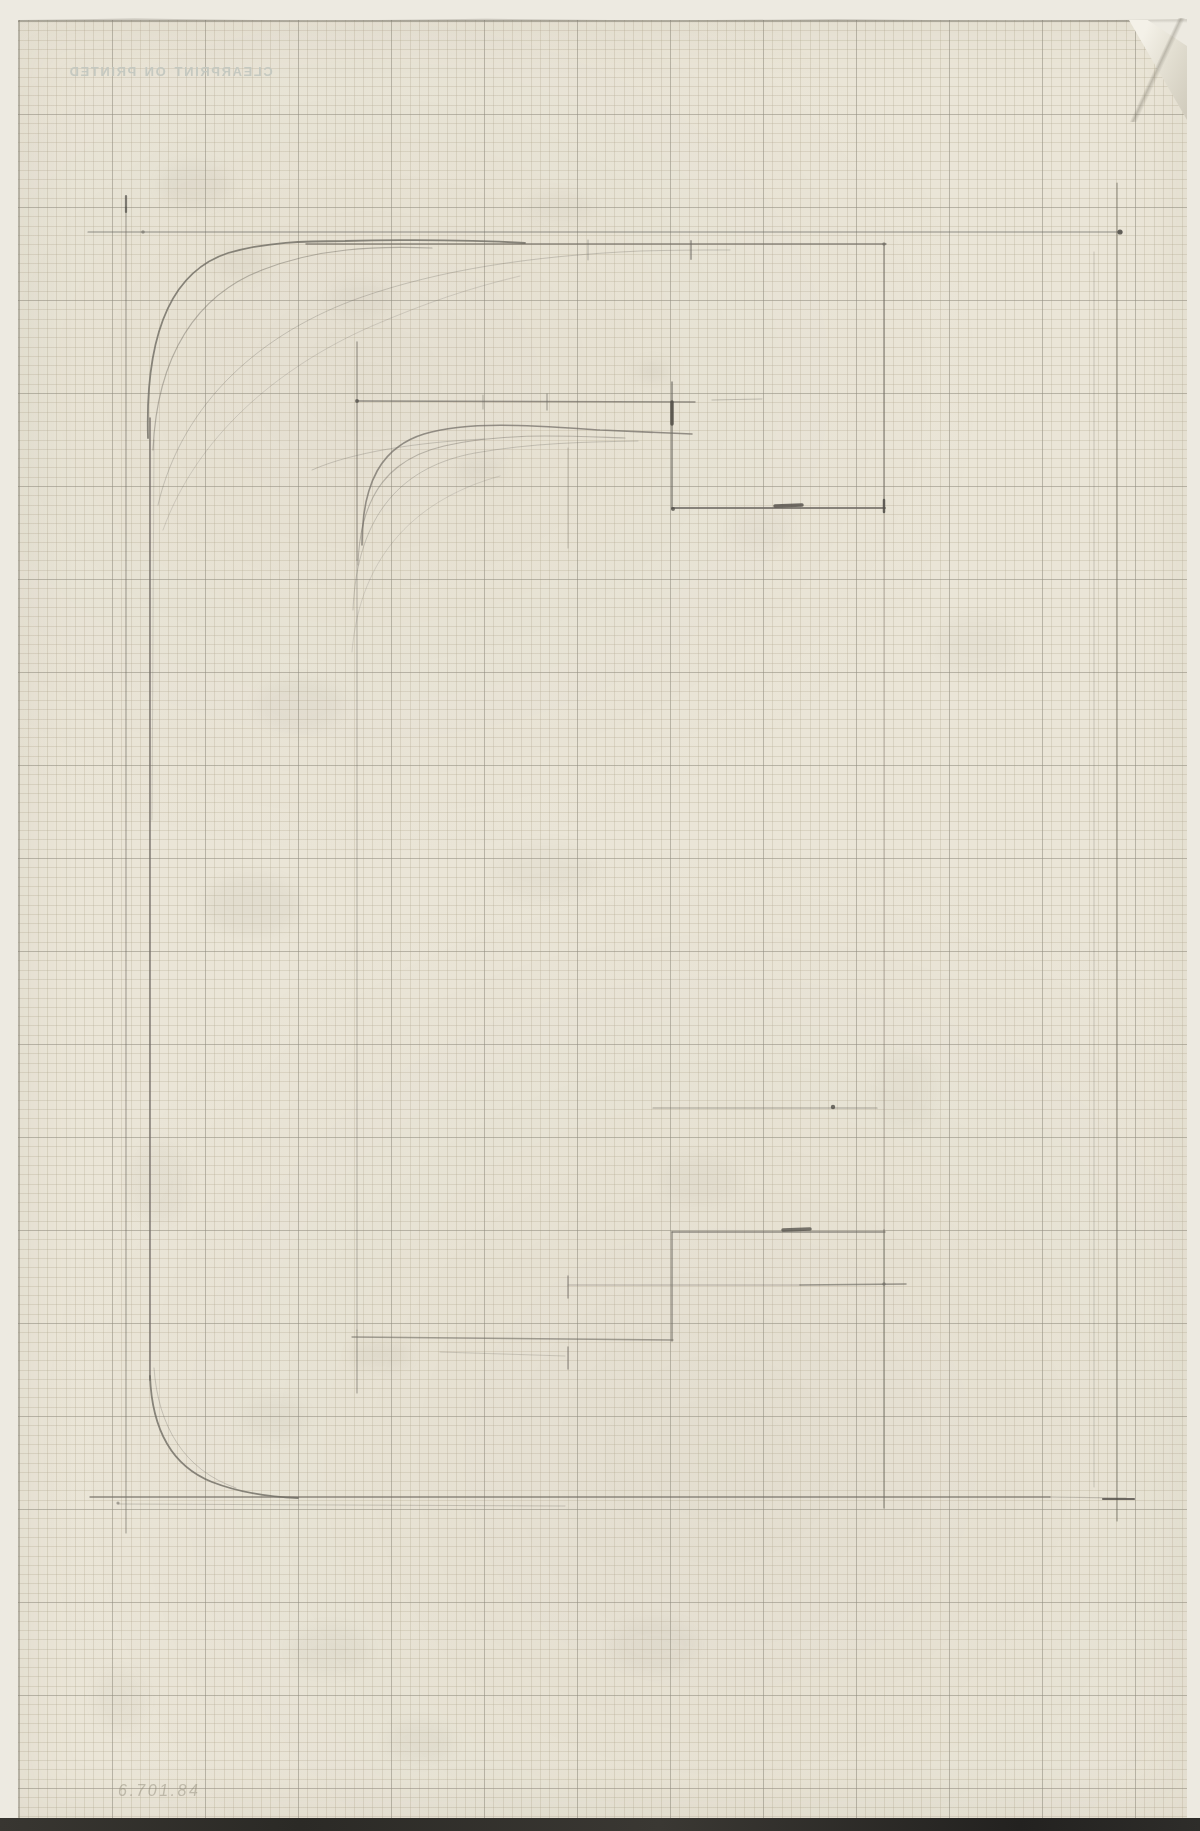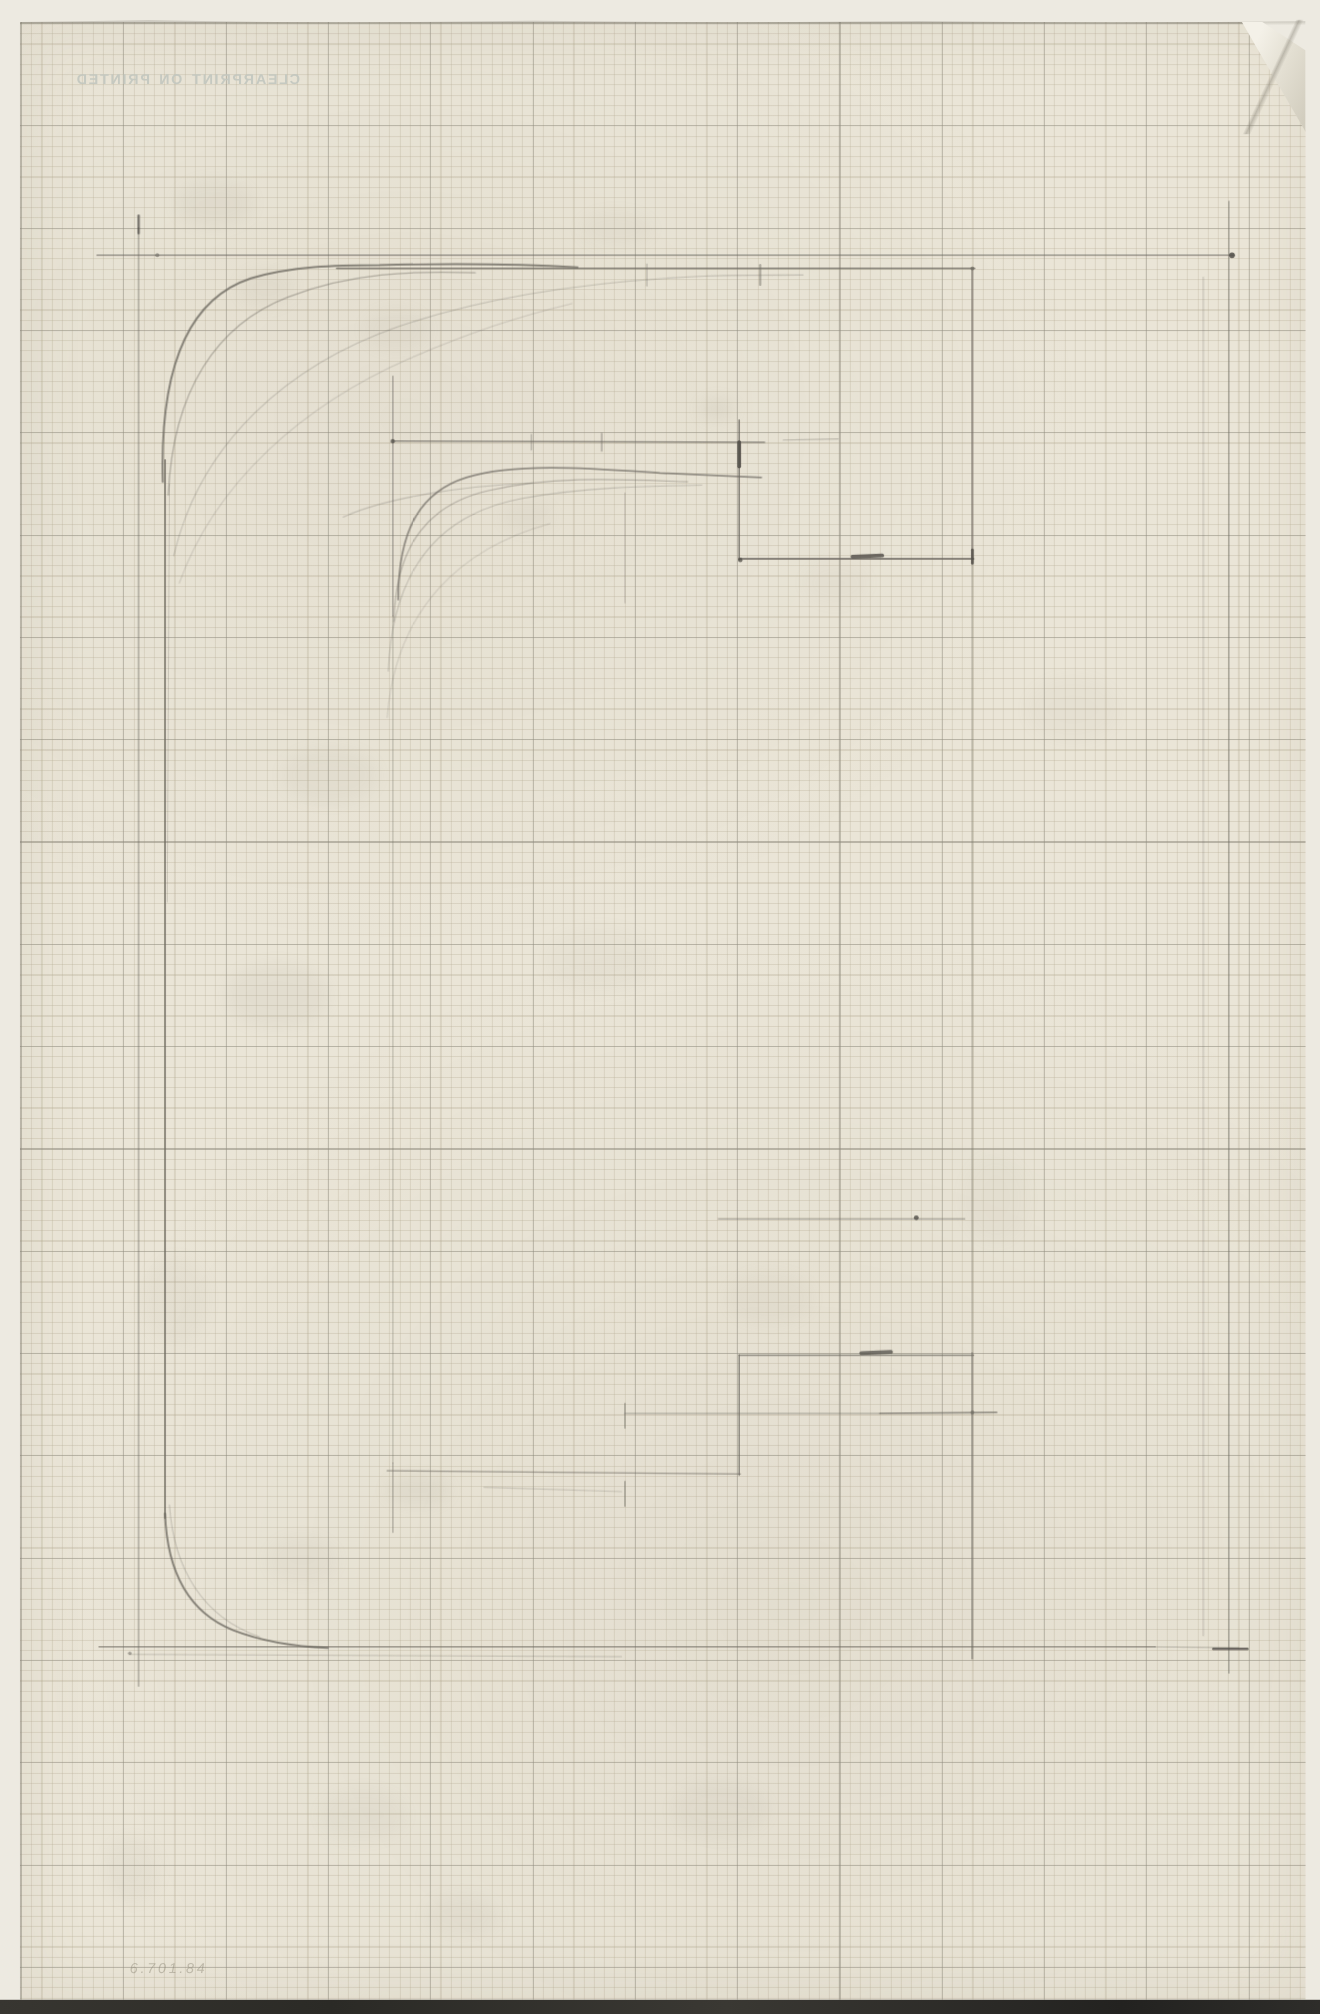--- a/index.html
+++ b/index.html
@@ -39,21 +39,21 @@
   #watermark{
     position:absolute;left:68px;top:64px;width:230px;
     font-size:13px;font-weight:bold;letter-spacing:1.6px;
     color:#c4c8c0;filter:blur(.45px);opacity:.95;
     white-space:nowrap;user-select:none;
   }
   #watermark .w{display:inline-block;transform:scaleX(-1);margin-right:7px;}
   
   #inscription{
     position:absolute;left:118px;top:1782px;
-    font-size:13px;letter-spacing:2.5px;color:#86806f;
+    font-size:16px;letter-spacing:2.5px;color:#86806f;
     filter:blur(.7px);opacity:.42;font-style:italic;
   }
   
   #pencil{position:absolute;left:0;top:0;width:1200px;height:1831px;pointer-events:none;}
   
   #scan-band{
     position:absolute;left:0;bottom:0;width:1200px;height:13px;
     background:linear-gradient(to right,#383631,#2b2a26 25%,#3a3833 55%,#232220 85%,#2e2d2a);
   }
   

